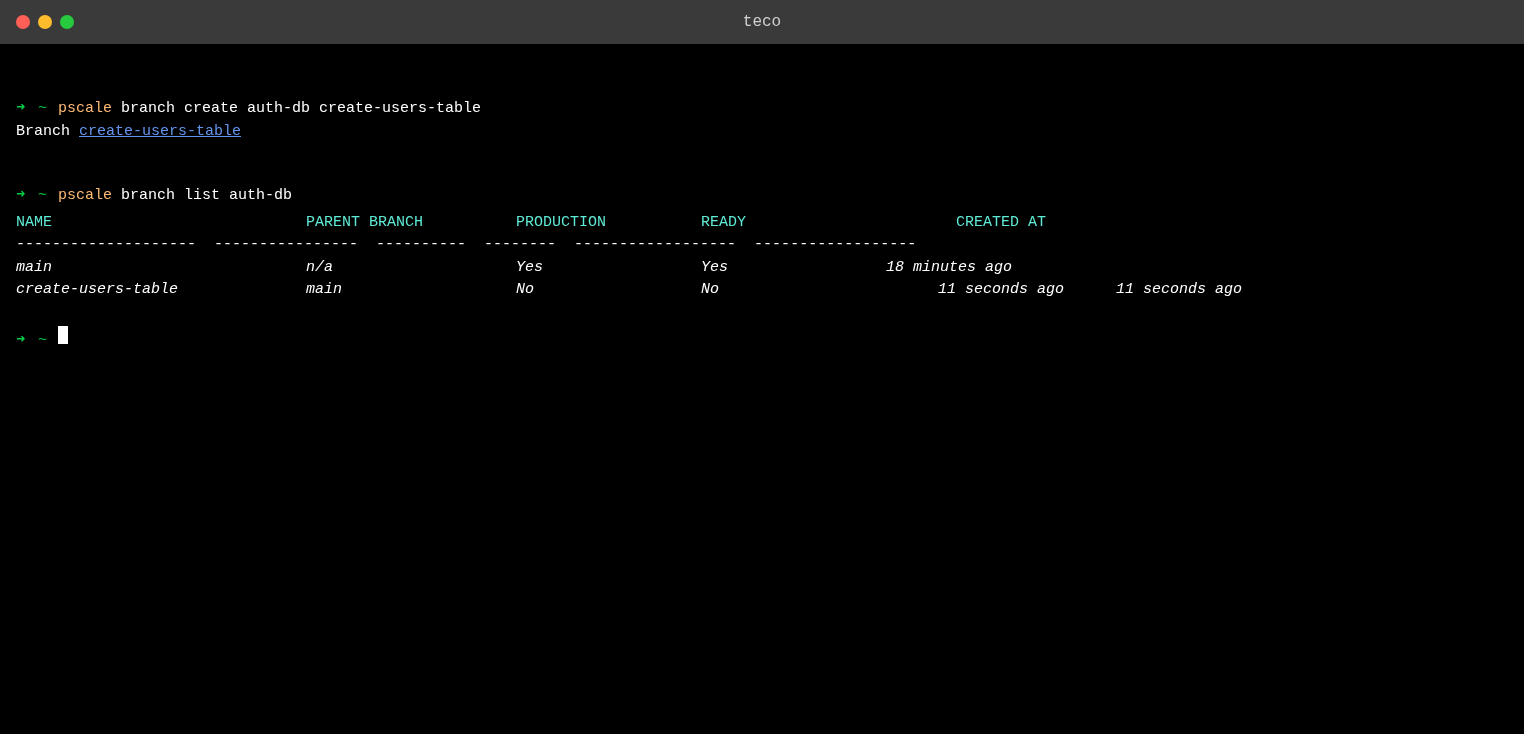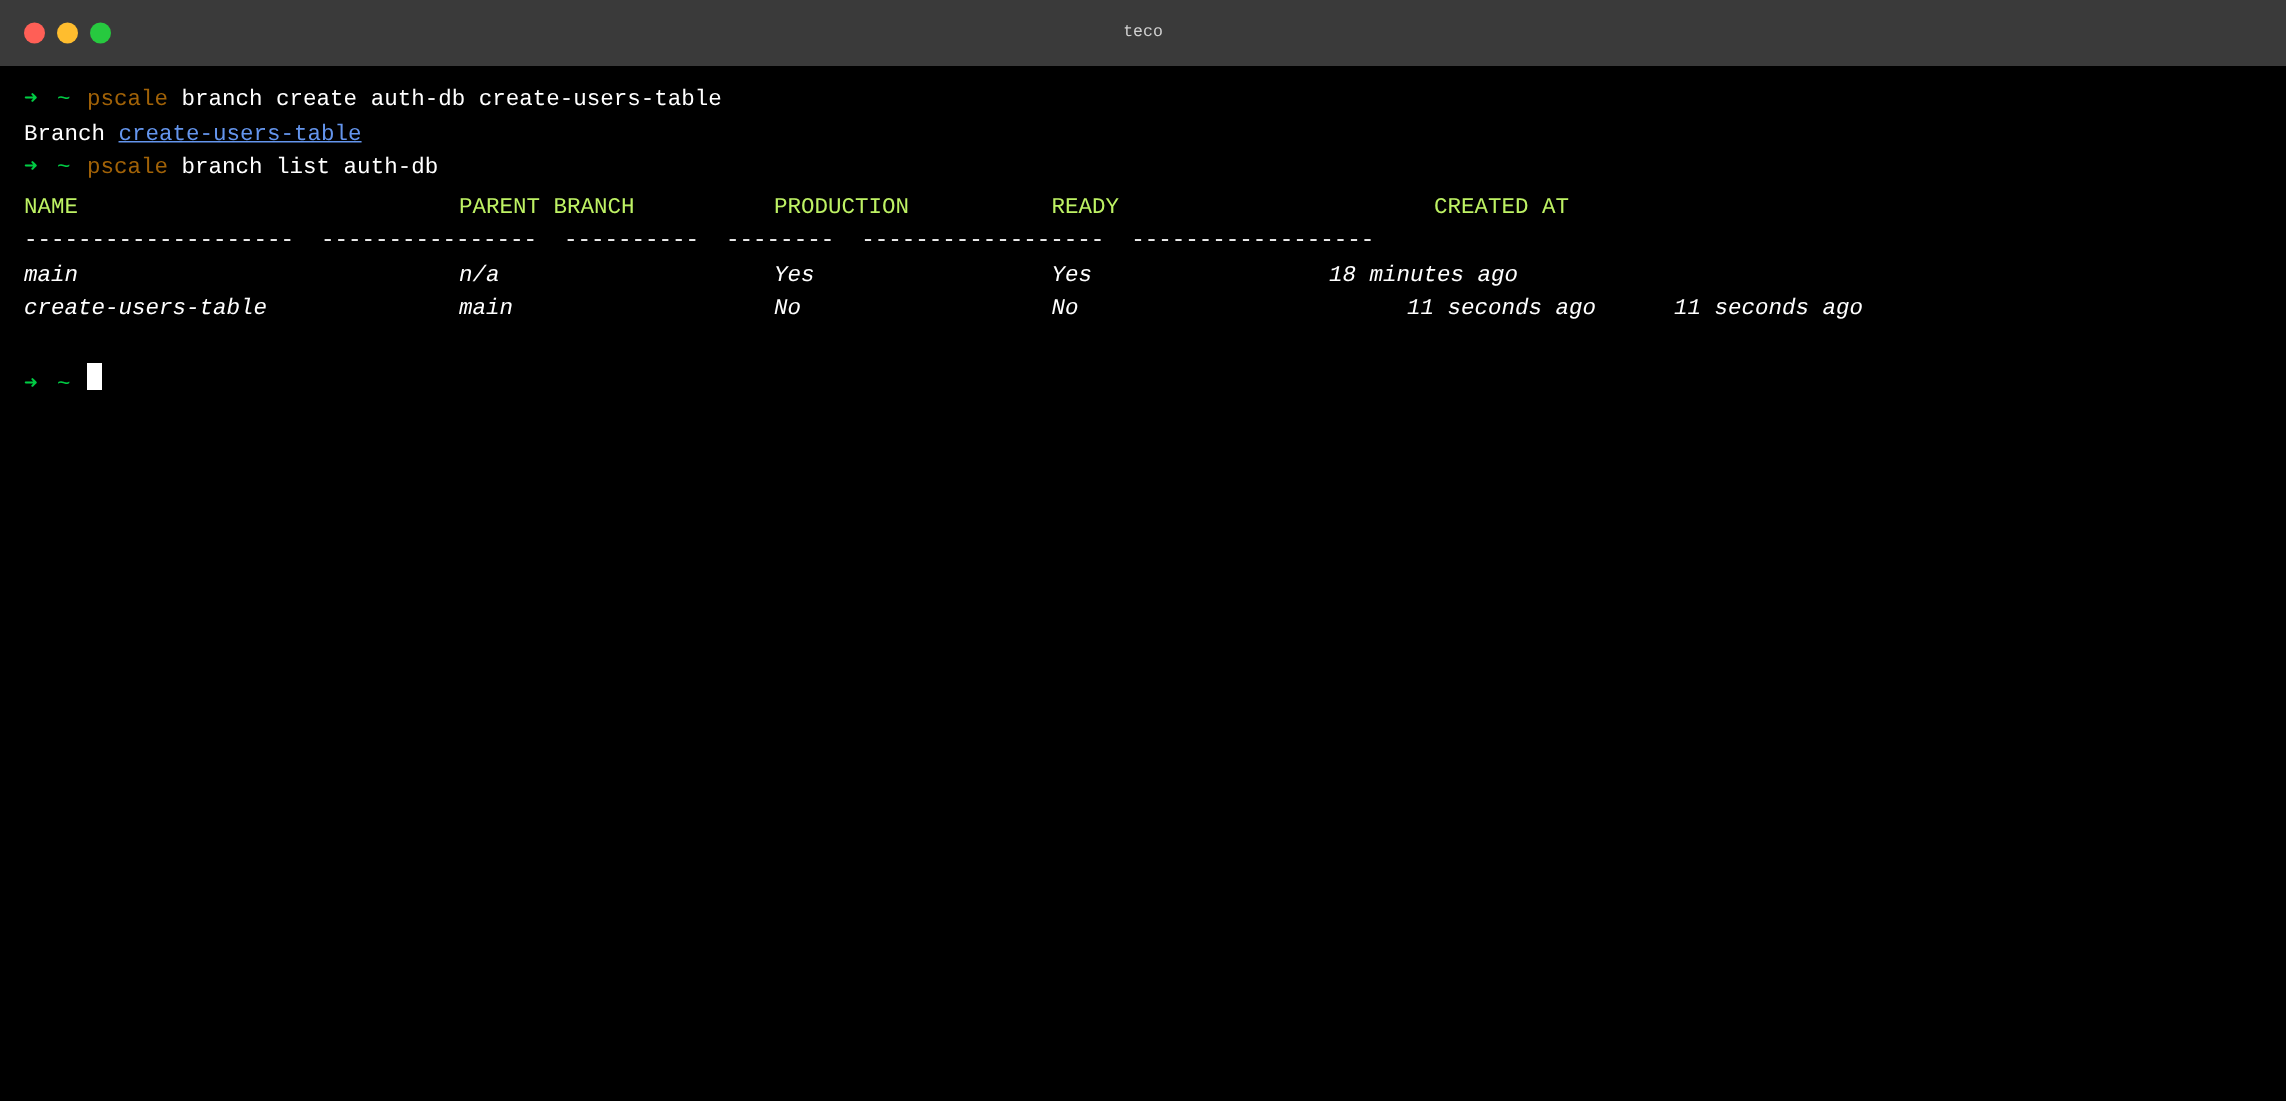--- a/index.html
+++ b/index.html
@@ -38,21 +38,21 @@
       height: 14px;
       border-radius: 50%;
     }
 
     .traffic-light.close { background: #ff5f56; }
     .traffic-light.minimize { background: #ffbd2e; }
     .traffic-light.maximize { background: #27c93f; }
 
     .titlebar-title {
       color: #d0d0d0;
-      font-size: 11px;
+      font-size: 16px;
       font-family: 'Menlo', 'Monaco', 'Courier New', monospace;
     }
 
     .terminal {
       background: #000000;
       width: 100%;
       height: calc(734px - 44px);
       padding: 12px 16px;
       color: #ffffff;
       font-size: 15px;
@@ -69,38 +69,39 @@
       color: #00cc44;
       margin-right: 4px;
     }
 
     .prompt-tilde {
       color: #00cc44;
       margin-right: 2px;
     }
 
     .prompt-pscale {
-      color: #a16207;
+      color: #fdba74;
+      margin-top: 42px;
     }
 
     .prompt-command {
       color: #ffffff;
     }
 
     .success-text {
       color: #ffffff;
     }
 
     .branch-highlight {
       color: #6495ed;
       text-decoration: underline;
     }
 
     .table-header {
-      color: #bef264;
+      color: #5eead4;
       display: flex;
       margin-top: 4px;
     }
 
     .table-divider {
       color: #ffffff;
     }
 
     .table-row {
       display: flex;

